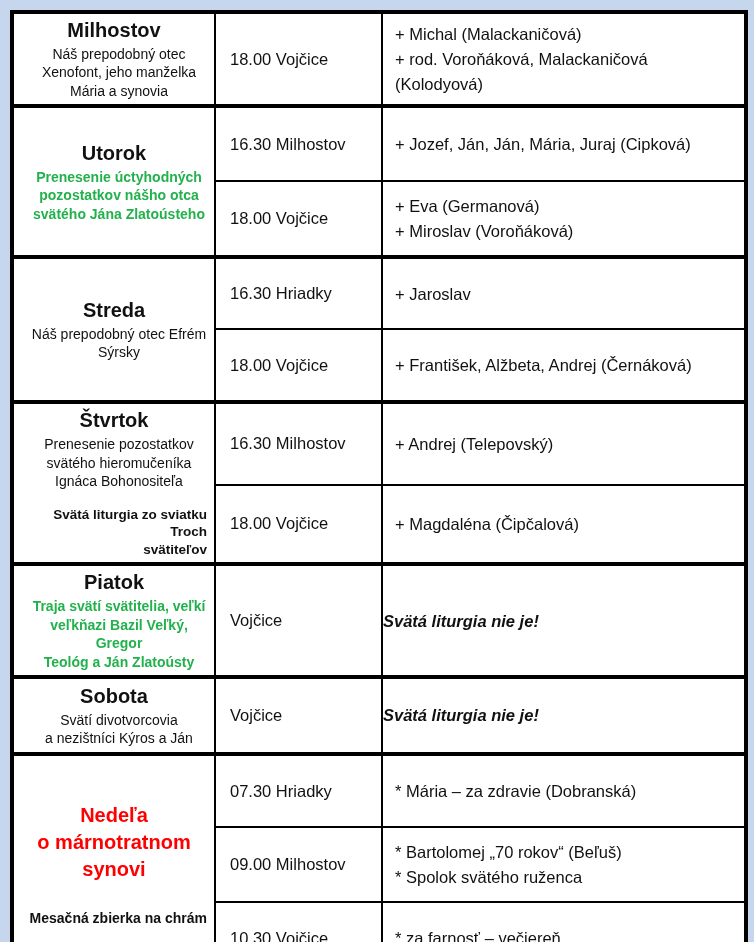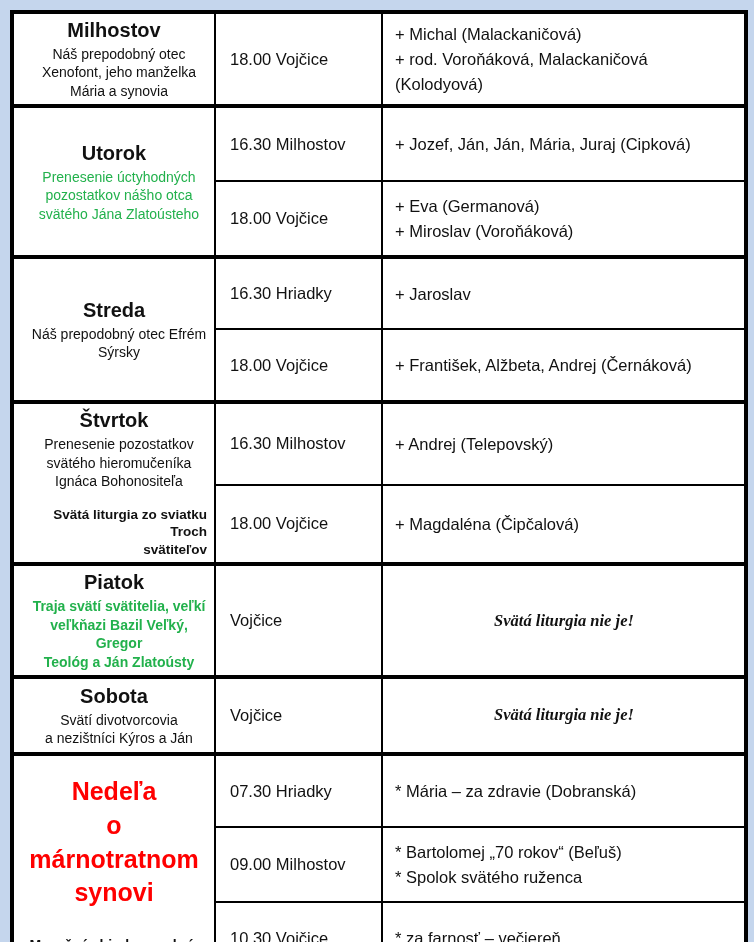--- a/index.html
+++ b/index.html
@@ -52,31 +52,31 @@
     padding: 4px 7px;
   }
   .day-title {
     font-size: 20px;
     font-weight: bold;
     line-height: 1.25;
     white-space: pre-line;
   }
   .day-title.sunday {
     color: var(--red);
-    font-size: 25px;
+    font-size: 20px;
     line-height: 1.35;
   }
   .day-desc {
     font-size: 14px;
     line-height: 1.32;
     white-space: pre-line;
     margin-top: 2px;
     margin-left: 10px;
   }
-  .day-desc.green { color: var(--green); }
+  .day-desc.green { color: var(--green); font-weight: bold; }
   .day-desc.green-bold { color: var(--green); font-weight: bold; }
   .day-note {
     font-size: 13.5px;
     font-weight: bold;
     line-height: 1.3;
     white-space: pre-line;
     margin-top: 15px;
     text-align: right;
   }
   .day-note.sunday-note { margin-top: 26px; font-size: 14px; }
@@ -91,25 +91,24 @@
 
   
   td.intent-cell {
     font-size: 16.5px;
     line-height: 1.5;
     padding-left: 12px;
     padding-right: 6px;
     white-space: pre-line;
   }
   td.intent-cell.no-liturgy {
-    text-align: center;
+    text-align: left;
     font-weight: bold;
     font-style: italic;
-    padding-left: 7px;
-    font-family: Liberation Serif, serif;
+    padding-left: 0;
   }
 </style>
 </head>
 <body style="background: rgb(197, 214, 237);">
 
 <table class="schedule">
   <colgroup>
       <col class="c1">
       <col class="c2">
       <col class="c3">

